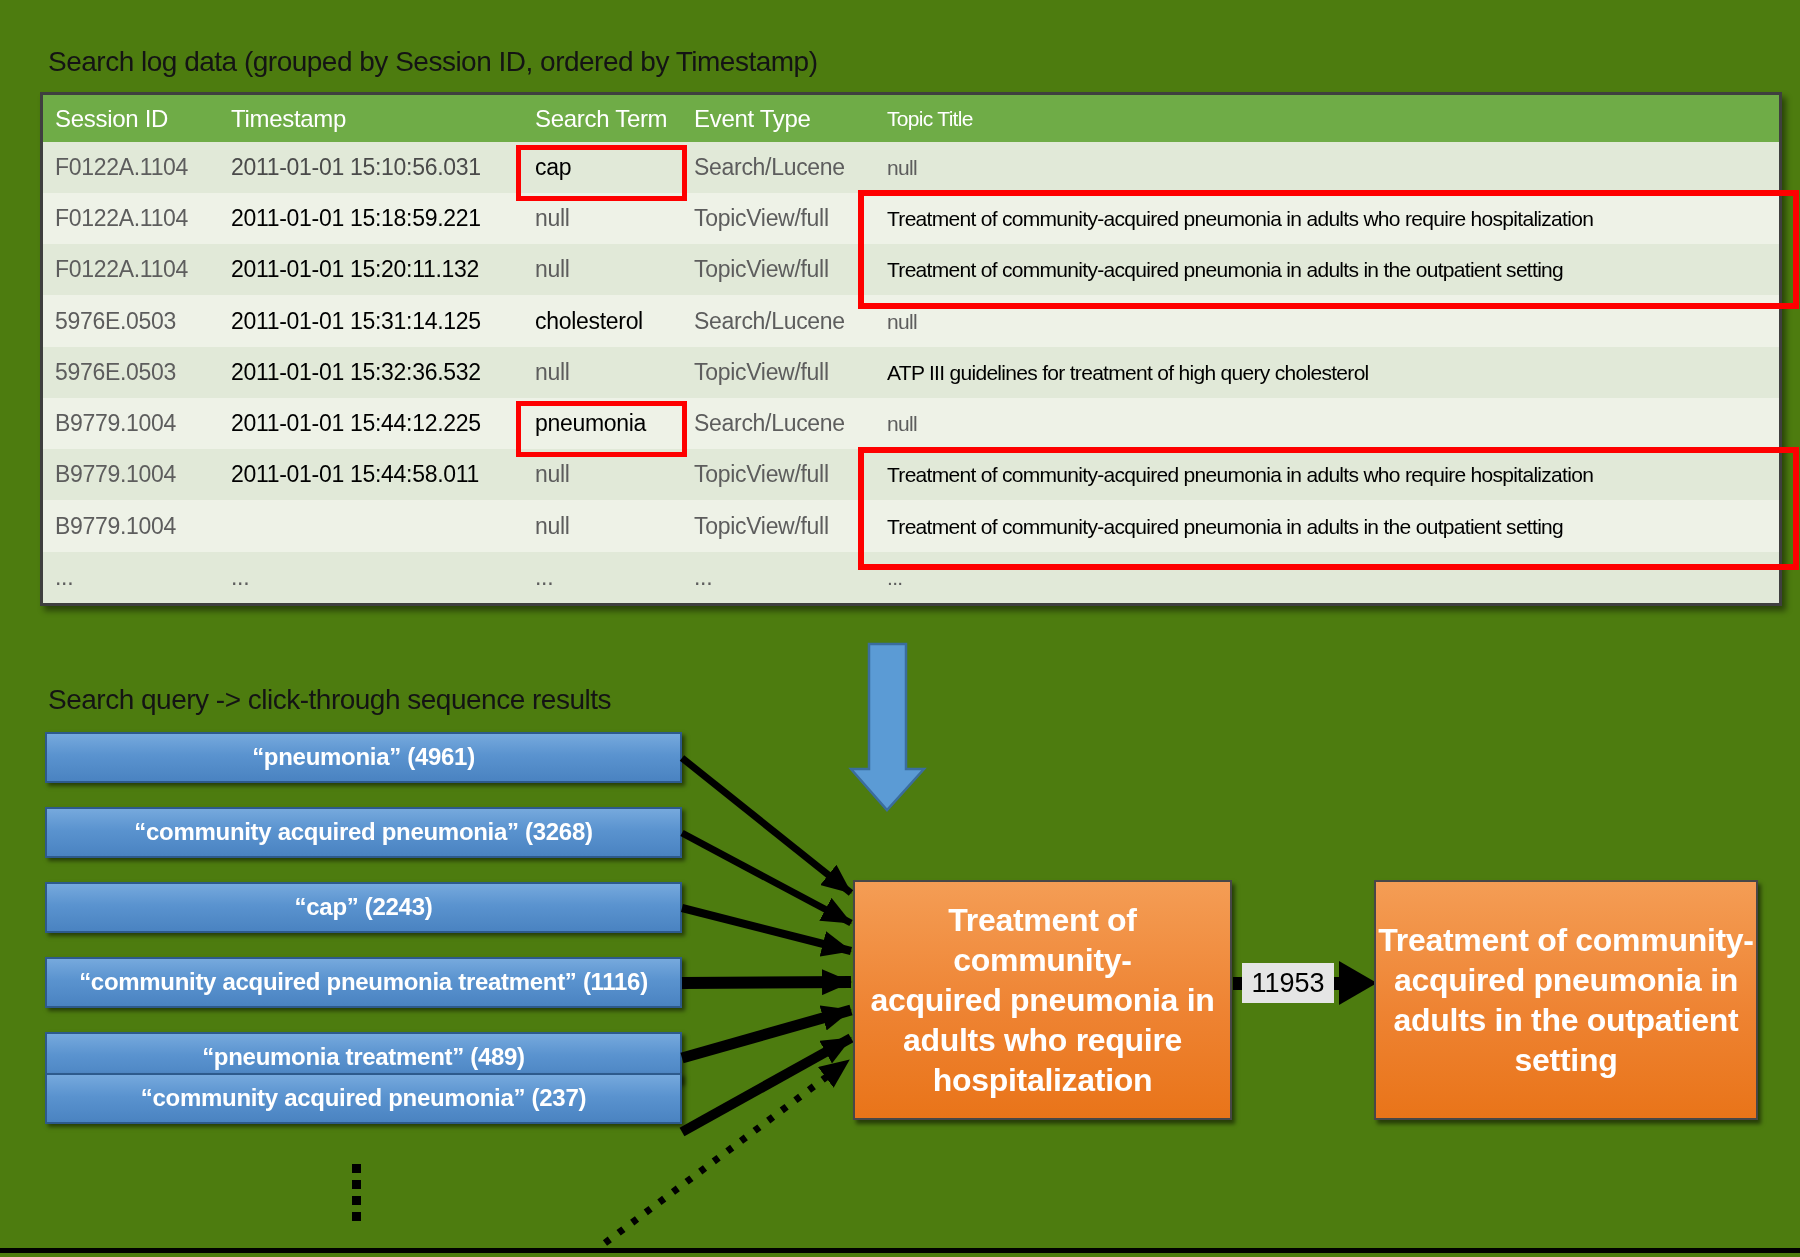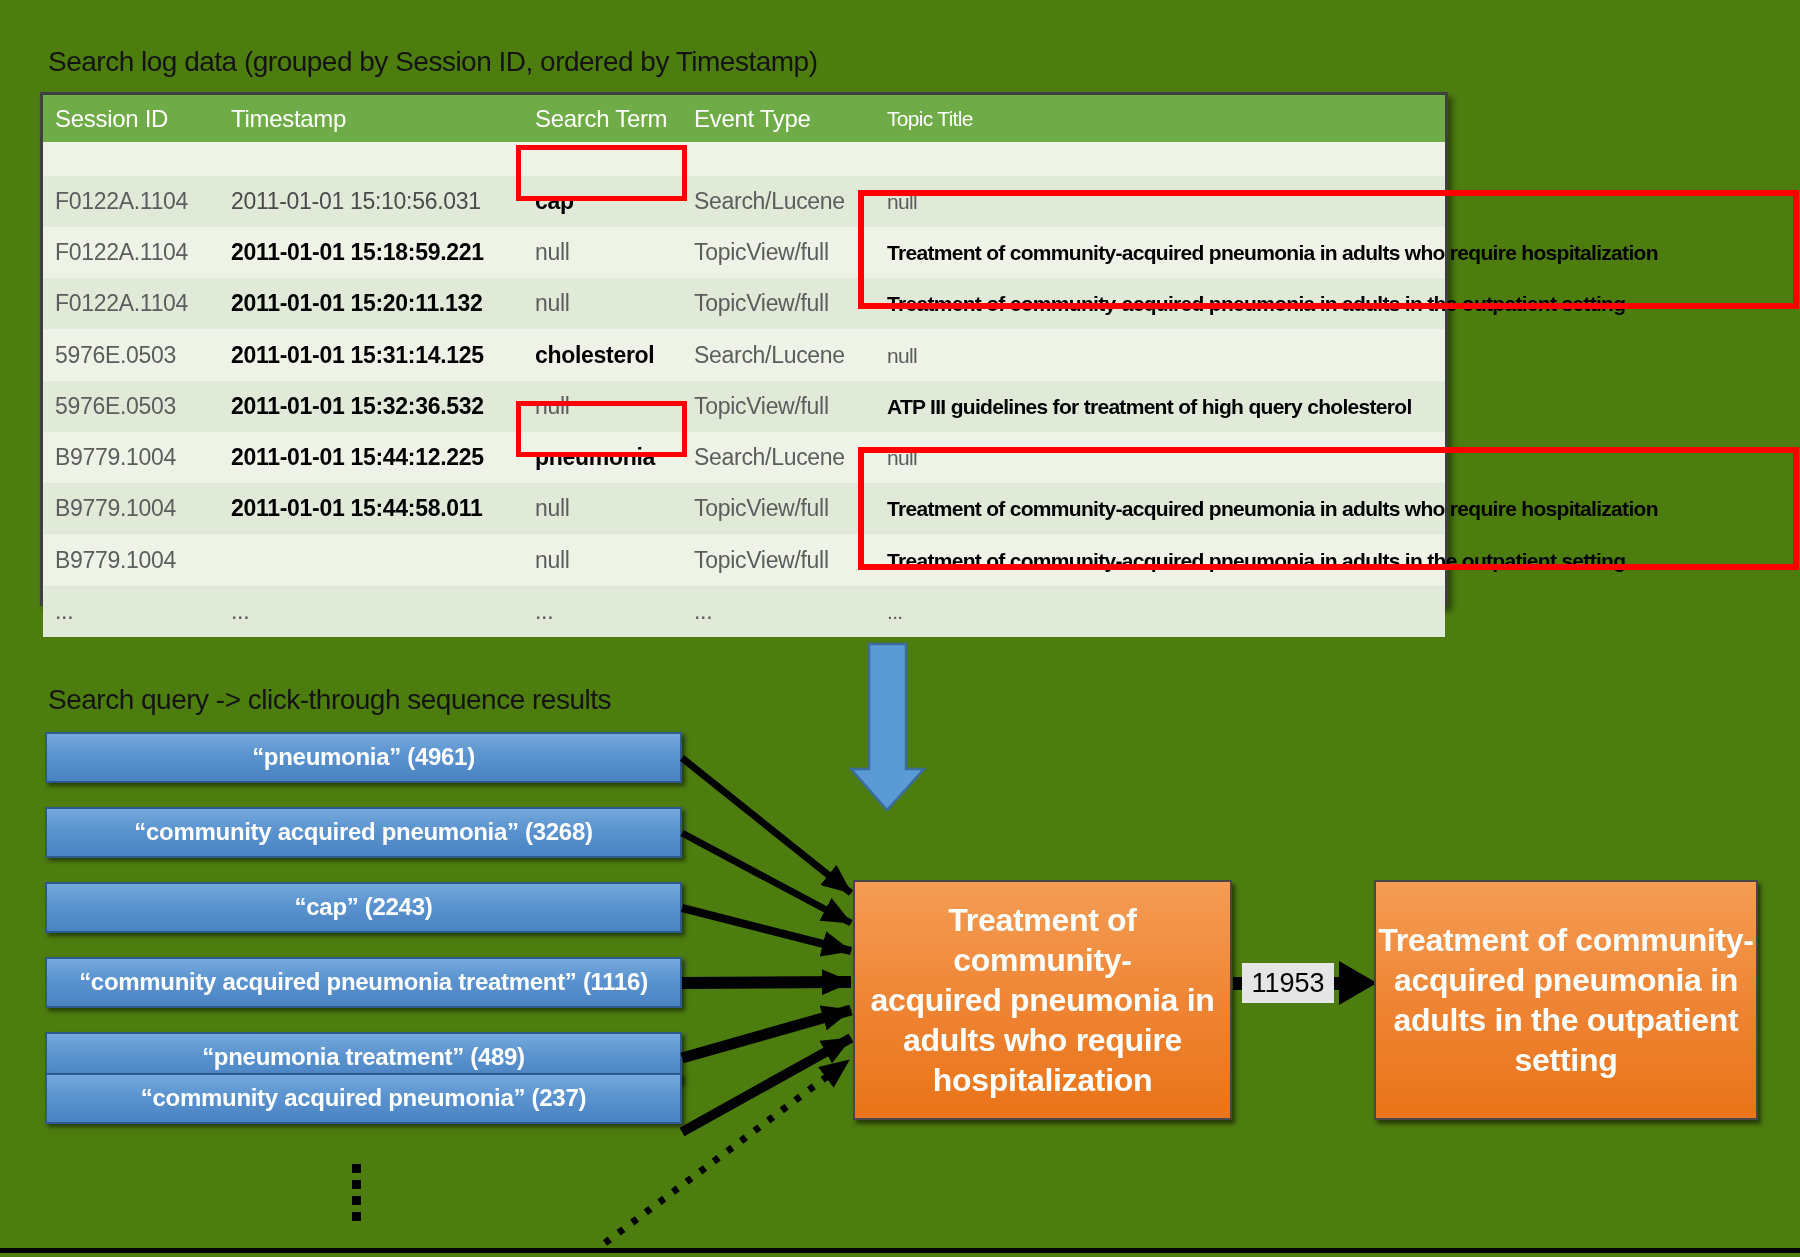--- a/index.html
+++ b/index.html
@@ -6,39 +6,39 @@
   .page{
     position:relative;width:1800px;height:1257px;background:#4d7c0f;overflow:hidden;
     font-family:"Liberation Sans",sans-serif;letter-spacing:-0.3px;color:#222;
   }
   .title{position:absolute;font-size:28px;color:#141414;white-space:nowrap;letter-spacing:-0.5px;}
   .title1{left:48px;top:46px;}
   .title2{left:48px;top:684px;}
 
   
   .logtable{
-    position:absolute;left:40px;top:92px;width:1408px;height:514px;
+    position:absolute;left:40px;top:92px;width:1742px;height:514px;
     border:3px solid #3f3f3f;box-sizing:border-box;background:#EEF2E7;
     box-shadow:4px 5px 6px rgba(0,0,0,0.45);
   }
   .thead{position:absolute;left:0;top:0;width:100%;height:47px;background:#6FAC47;}
   .hc{position:absolute;top:0;line-height:47px;color:#ffffff;font-size:24px;white-space:nowrap;}
-  .trow{position:absolute;left:0;width:100%;height:51px;margin-top:34px;}
+  .trow{position:absolute;left:0;width:100%;height:51px;}
   .trow.odd{background:#E1E9D8;}
   .trow.even{background:#EEF2E7;}
   .r1{top:47px;}.r2{top:98px;}.r3{top:149px;}.r4{top:201px;}.r5{top:252px;}
   .r6{top:303px;}.r7{top:354px;}.r8{top:406px;}.r9{top:457px;}
   .cell{position:absolute;top:0;line-height:51px;font-size:23px;white-space:nowrap;}
   .c1{left:12px;width:176px;}
   .c2{left:188px;width:304px;}
   .c3{left:492px;width:159px;}
   .c4{left:651px;width:193px;}
   .c5{left:844px;width:892px;font-size:21px;letter-spacing:-0.7px;}
   .dim{color:#5d5d5d;font-weight:400;}
-  .em{color:#000000;font-weight:700;}
+  .em{color:#000000;font-weight:400;}
   .treg{color:#4a4a4a;font-weight:400;}
 
   .redbox{position:absolute;border-style:solid;border-color:#FE0000;background:transparent;}
   .rb-a{left:516px;top:145px;width:161px;height:46px;border-width:5px;}
   .rb-b{left:858px;top:190px;width:929px;height:107px;border-width:6px;}
   .rb-c{left:516px;top:401px;width:161px;height:46px;border-width:5px;}
   .rb-d{left:858px;top:447px;width:929px;height:111px;border-width:6px;}
 
   
   .qbox{

